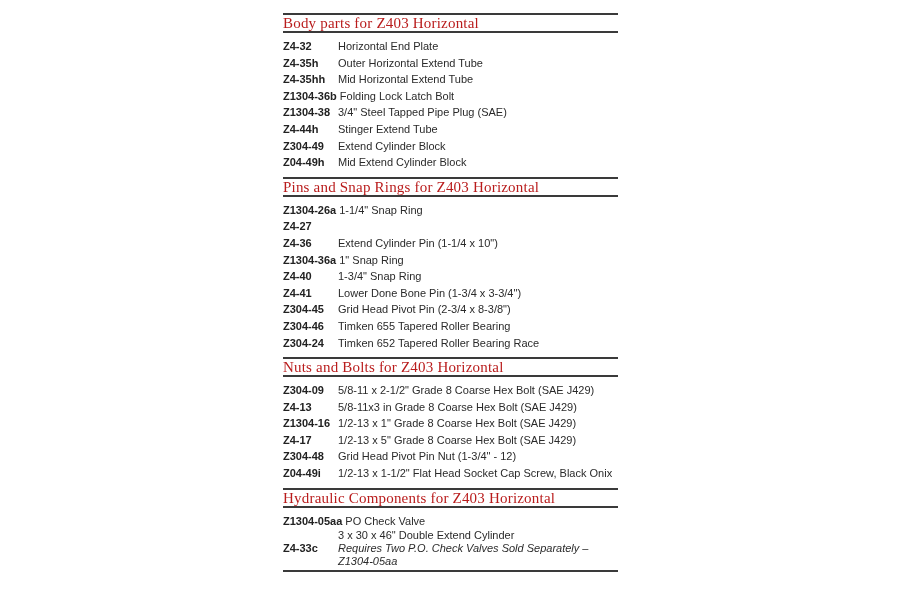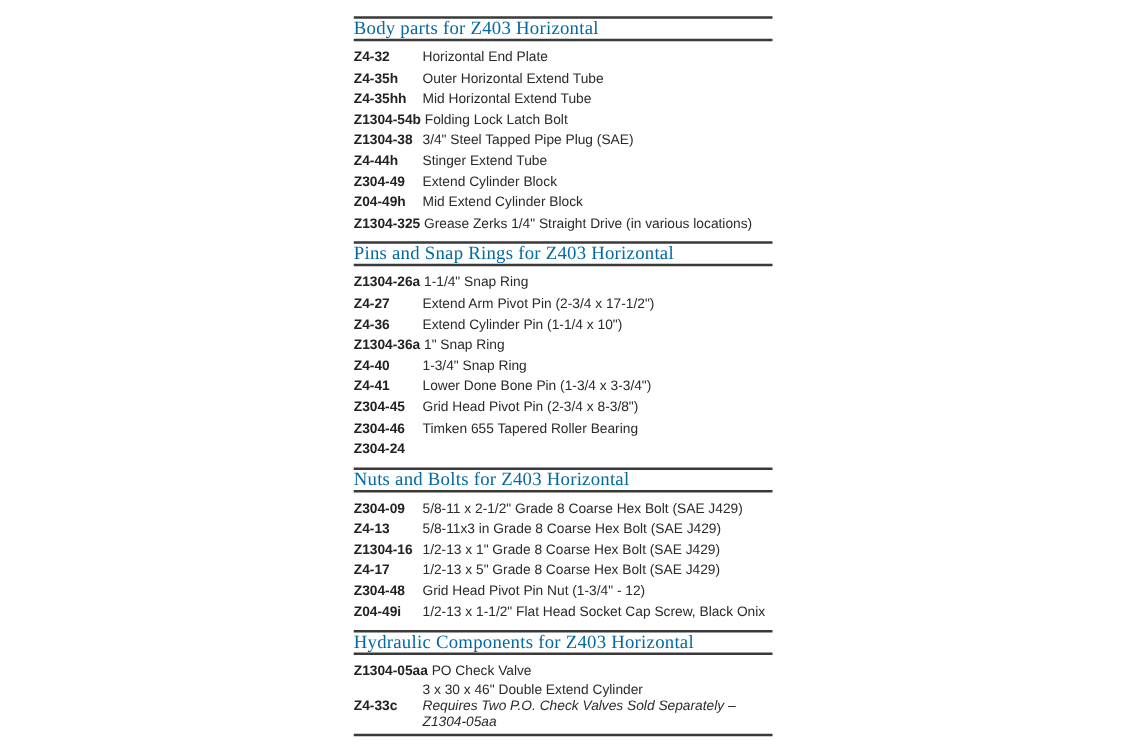--- a/index.html
+++ b/index.html
@@ -15,21 +15,21 @@
     width: 335px;
     color: #222;
   }
   .sec-header {
     border-top: 2px solid #3a3a3a;
     border-bottom: 2px solid #3a3a3a;
     padding: 1px 0;
     font-family: "Liberation Serif", serif;
     font-size: 15px;
     line-height: 14px;
-    color: #0369a1;
+    color: #b91c1c;
     letter-spacing: 0.2px;
   }
   .sec-items {
     padding: 5px 0 6px 0;
   }
   .row {
     display: flex;
     align-items: center;
     line-height: 16.6px;
     font-size: 11px;
@@ -80,56 +80,51 @@
     </div>
     <div class="row">
       <span class="part">Z4-35h</span>
       <span class="desc">Outer Horizontal Extend Tube</span>
     </div>
     <div class="row">
       <span class="part">Z4-35hh</span>
       <span class="desc">Mid Horizontal Extend Tube</span>
     </div>
     <div class="row">
-      <span class="part">Z1304-54b</span>
+      <span class="part">Z1304-36b</span>
       <span class="desc">Folding Lock Latch Bolt</span>
     </div>
     <div class="row">
       <span class="part">Z1304-38</span>
       <span class="desc">3/4" Steel Tapped Pipe Plug (SAE)</span>
     </div>
     <div class="row">
       <span class="part">Z4-44h</span>
       <span class="desc">Stinger Extend Tube</span>
     </div>
     <div class="row">
       <span class="part">Z304-49</span>
       <span class="desc">Extend Cylinder Block</span>
     </div>
     <div class="row">
       <span class="part">Z04-49h</span>
       <span class="desc">Mid Extend Cylinder Block</span>
     </div>
-    <div class="row">
-      <span class="part">Z1304-325</span>
-      <span class="desc">Grease Zerks 1/4" Straight Drive (in various locations)</span>
-    </div>
   </div>
 
   <div class="sec-header">
     <span>Pins and Snap Rings for Z403 Horizontal</span>
   </div>
   <div class="sec-items">
     <div class="row">
       <span class="part">Z1304-26a</span>
       <span class="desc">1-1/4" Snap Ring</span>
     </div>
     <div class="row">
       <span class="part">Z4-27</span>
-      <span class="desc">Extend Arm Pivot Pin (2-3/4 x 17-1/2")</span>
     </div>
     <div class="row">
       <span class="part">Z4-36</span>
       <span class="desc">Extend Cylinder Pin (1-1/4 x 10")</span>
     </div>
     <div class="row">
       <span class="part">Z1304-36a</span>
       <span class="desc">1" Snap Ring</span>
     </div>
     <div class="row">
@@ -143,20 +138,21 @@
     <div class="row">
       <span class="part">Z304-45</span>
       <span class="desc">Grid Head Pivot Pin (2-3/4 x 8-3/8")</span>
     </div>
     <div class="row">
       <span class="part">Z304-46</span>
       <span class="desc">Timken 655 Tapered Roller Bearing</span>
     </div>
     <div class="row">
       <span class="part">Z304-24</span>
+      <span class="desc">Timken 652 Tapered Roller Bearing Race</span>
     </div>
   </div>
 
   <div class="sec-header">
     <span>Nuts and Bolts for Z403 Horizontal</span>
   </div>
   <div class="sec-items">
     <div class="row">
       <span class="part">Z304-09</span>
       <span class="desc">5/8-11 x 2-1/2" Grade 8 Coarse Hex Bolt (SAE J429)</span>

